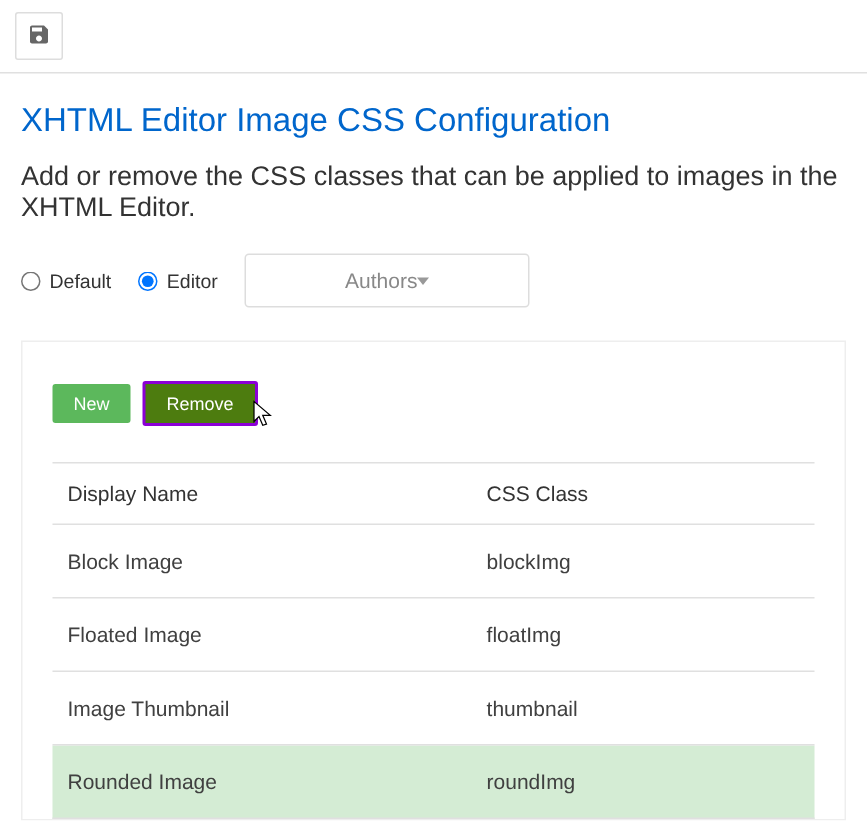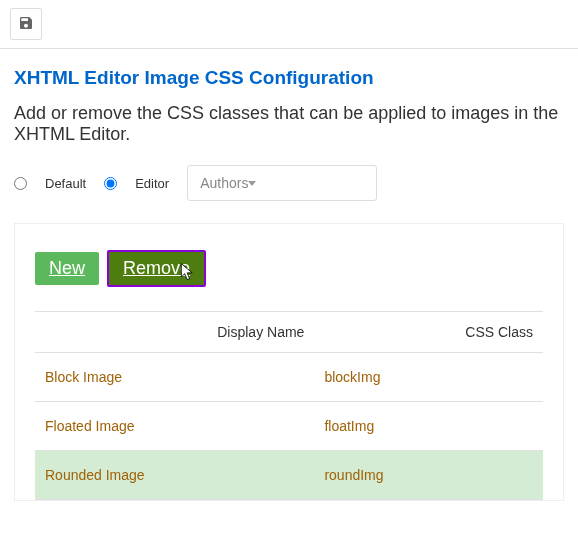--- a/index.html
+++ b/index.html
@@ -1,38 +1,38 @@
 <!DOCTYPE html>
 <html><head>
   <meta charset="utf-8">
   <style>
     * { box-sizing: border-box; margin: 0; padding: 0; }
     body { font-family: Arial, Helvetica, sans-serif; font-size: 14px; color: #333; background: #fff; width: 578px; height: 547px; overflow: hidden; }
     .toolbar { padding: 8px 10px; border-bottom: 1px solid #e0e0e0; }
     .save-btn { width: 32px; height: 32px; border: 1px solid #ddd; background: #fff; display: inline-flex; align-items: center; justify-content: center; cursor: pointer; border-radius: 2px; }
     .save-btn svg { width: 16px; height: 16px; fill: #666; }
     .content { padding: 18px 14px 0 14px; }
-    .page-title { color: #0066cc; font-size: 19px; font-weight: bold; margin-bottom: 14px; }
+    .page-title { color: #0066cc; font-size: 22px; font-weight: normal; margin-bottom: 14px; }
     .desc { color: #333; font-size: 18px; margin-bottom: 20px; }
     .radio-row { display: flex; align-items: center; gap: 8px; margin-bottom: 22px; }
-    .radio-group { display: inline-flex; align-items: center; gap: 18px; margin-right: 10px; cursor: pointer; }
+    .radio-group { display: inline-flex; align-items: center; gap: 6px; margin-right: 10px; cursor: pointer; }
     .radio-group input { margin: 0; cursor: pointer; }
     .radio-group span { font-size: 13px; color: #333; }
-    .dropdown { width: 190px; height: 36px; border: 1px solid #ddd; border-radius: 3px; padding: 0 12px; display: flex; align-items: center; justify-content: flex-start; background: #fff; cursor: pointer; color: #888; font-size: 14px; }
+    .dropdown { width: 190px; height: 36px; border: 1px solid #ddd; border-radius: 3px; padding: 0 12px; display: flex; align-items: center; justify-content: center; background: #fff; cursor: pointer; color: #888; font-size: 14px; }
     .dropdown .caret { border-left: 4px solid transparent; border-right: 4px solid transparent; border-top: 5px solid #999; }
     .panel { margin: 0 14px; background: #fff; border: 1px solid #eee; padding: 26px 20px 0 20px; }
     .btn-row { display: flex; gap: 8px; align-items: center; margin-bottom: 24px; position: relative; }
-    .btn { padding: 6px 14px; border: none; color: #fff; font-size: 18px; border-radius: 2px; cursor: pointer; text-decoration: underline; }
+    .btn { padding: 6px 14px; border: none; color: #fff; font-size: 12px; border-radius: 2px; cursor: pointer; }
     .btn-new { background: #5cb85c; }
     .btn-remove { background: #4d7c0f; border: 2px solid #8b00d6; position: relative; }
     .cursor-ptr { position: absolute; left: 70px; top: 10px; pointer-events: none; }
     .cursor-ptr svg { width: 18px; height: 20px; }
     .table { width: 100%; border-collapse: collapse; }
-    .table th { text-align: right; font-weight: normal; color: #333; padding: 12px 10px; border-top: 1px solid #e0e0e0; border-bottom: 1px solid #e0e0e0; font-size: 14px; }
-    .table td { padding: 16px 10px; border-bottom: 1px solid #e0e0e0; font-size: 14px; color: #a16207; }
+    .table th { text-align: left; font-weight: normal; color: #333; padding: 12px 10px; border-top: 1px solid #e0e0e0; border-bottom: 1px solid #e0e0e0; font-size: 14px; }
+    .table td { padding: 16px 10px; border-bottom: 1px solid #e0e0e0; font-size: 14px; color: #404040; }
     .table tr.selected td { background: #d4ecd4; }
   </style>
 </head>
 <body>
 
 <div class="toolbar">
   <button class="save-btn">
     <span>
       <svg viewBox="0 0 24 24">
           <path d="M17 3H5c-1.1 0-2 .9-2 2v14c0 1.1.9 2 2 2h14c1.1 0 2-.9 2-2V7l-4-4zm-5 16c-1.66 0-3-1.34-3-3s1.34-3 3-3 3 1.34 3 3-1.34 3-3 3zm3-10H5V5h10v4z"></path>
@@ -83,19 +83,23 @@
     </thead>
     <tbody id="tb">
         <tr>
           <td>Block Image</td>
           <td>blockImg</td>
         </tr>
         <tr>
           <td>Floated Image</td>
           <td>floatImg</td>
         </tr>
+        <tr>
+          <td>Image Thumbnail</td>
+          <td>thumbnail</td>
+        </tr>
         <tr class="selected">
           <td>Rounded Image</td>
           <td>roundImg</td>
         </tr>
       </tbody>
   </table>
 </div>
 
 </body></html>

